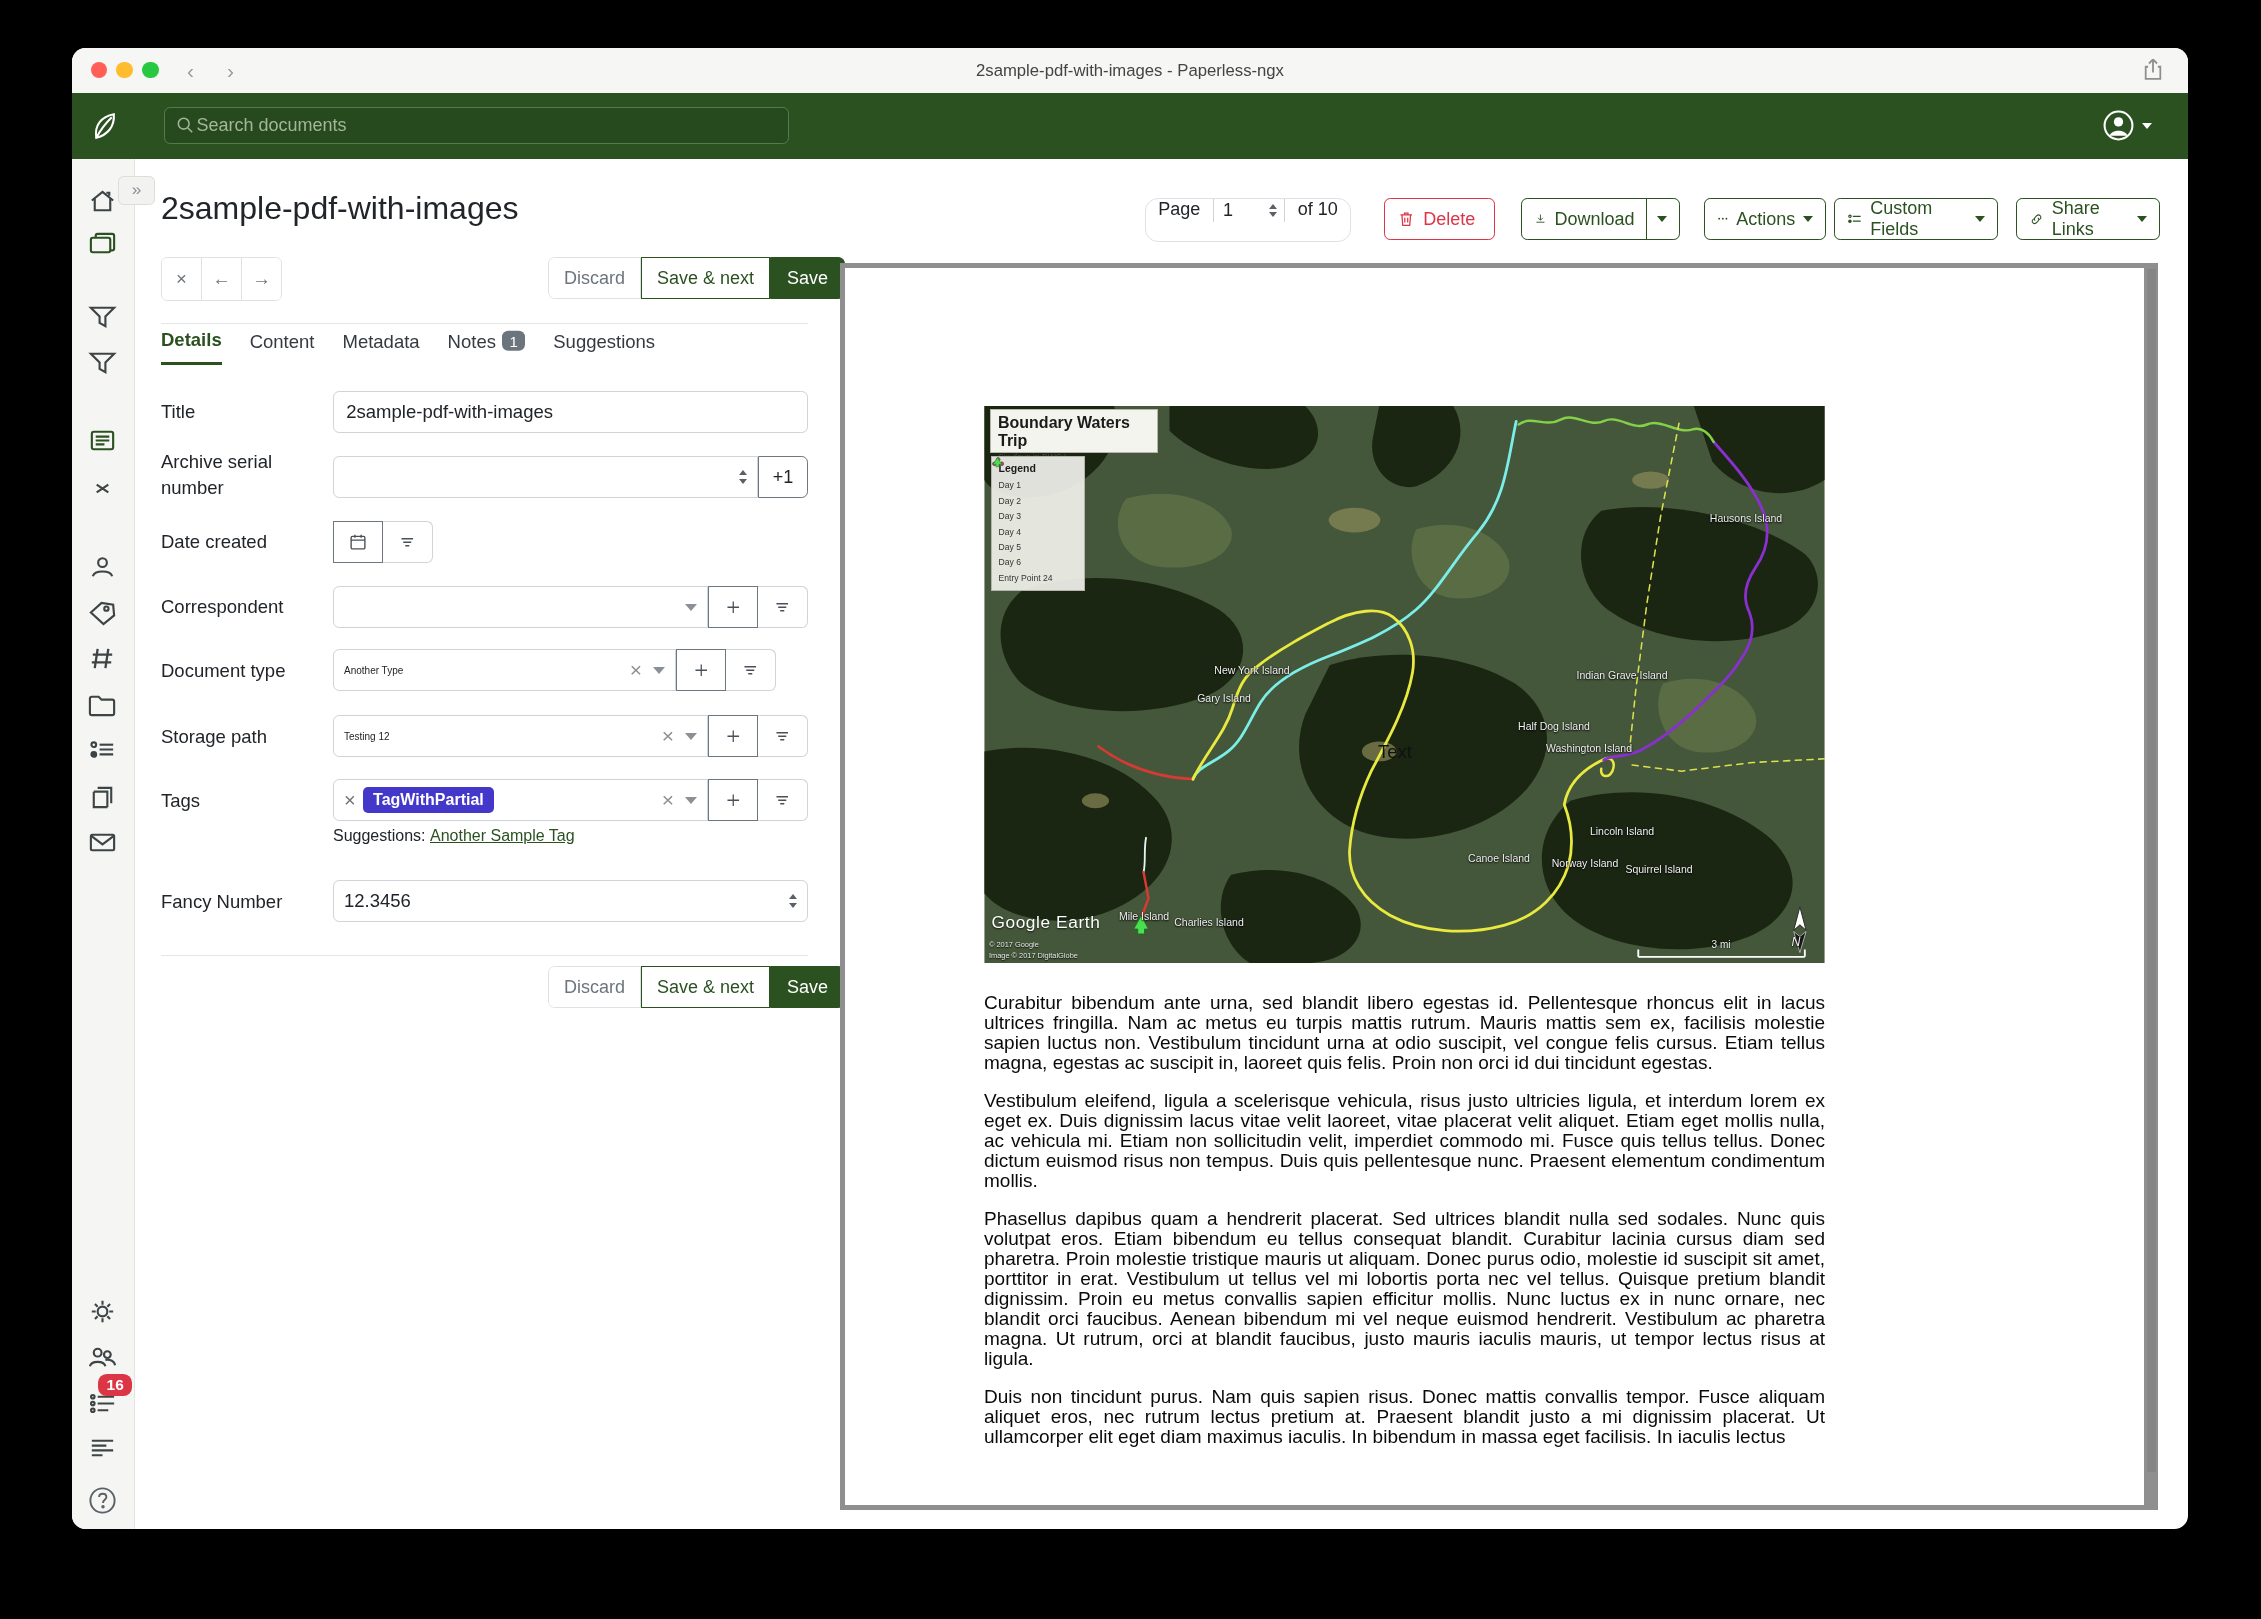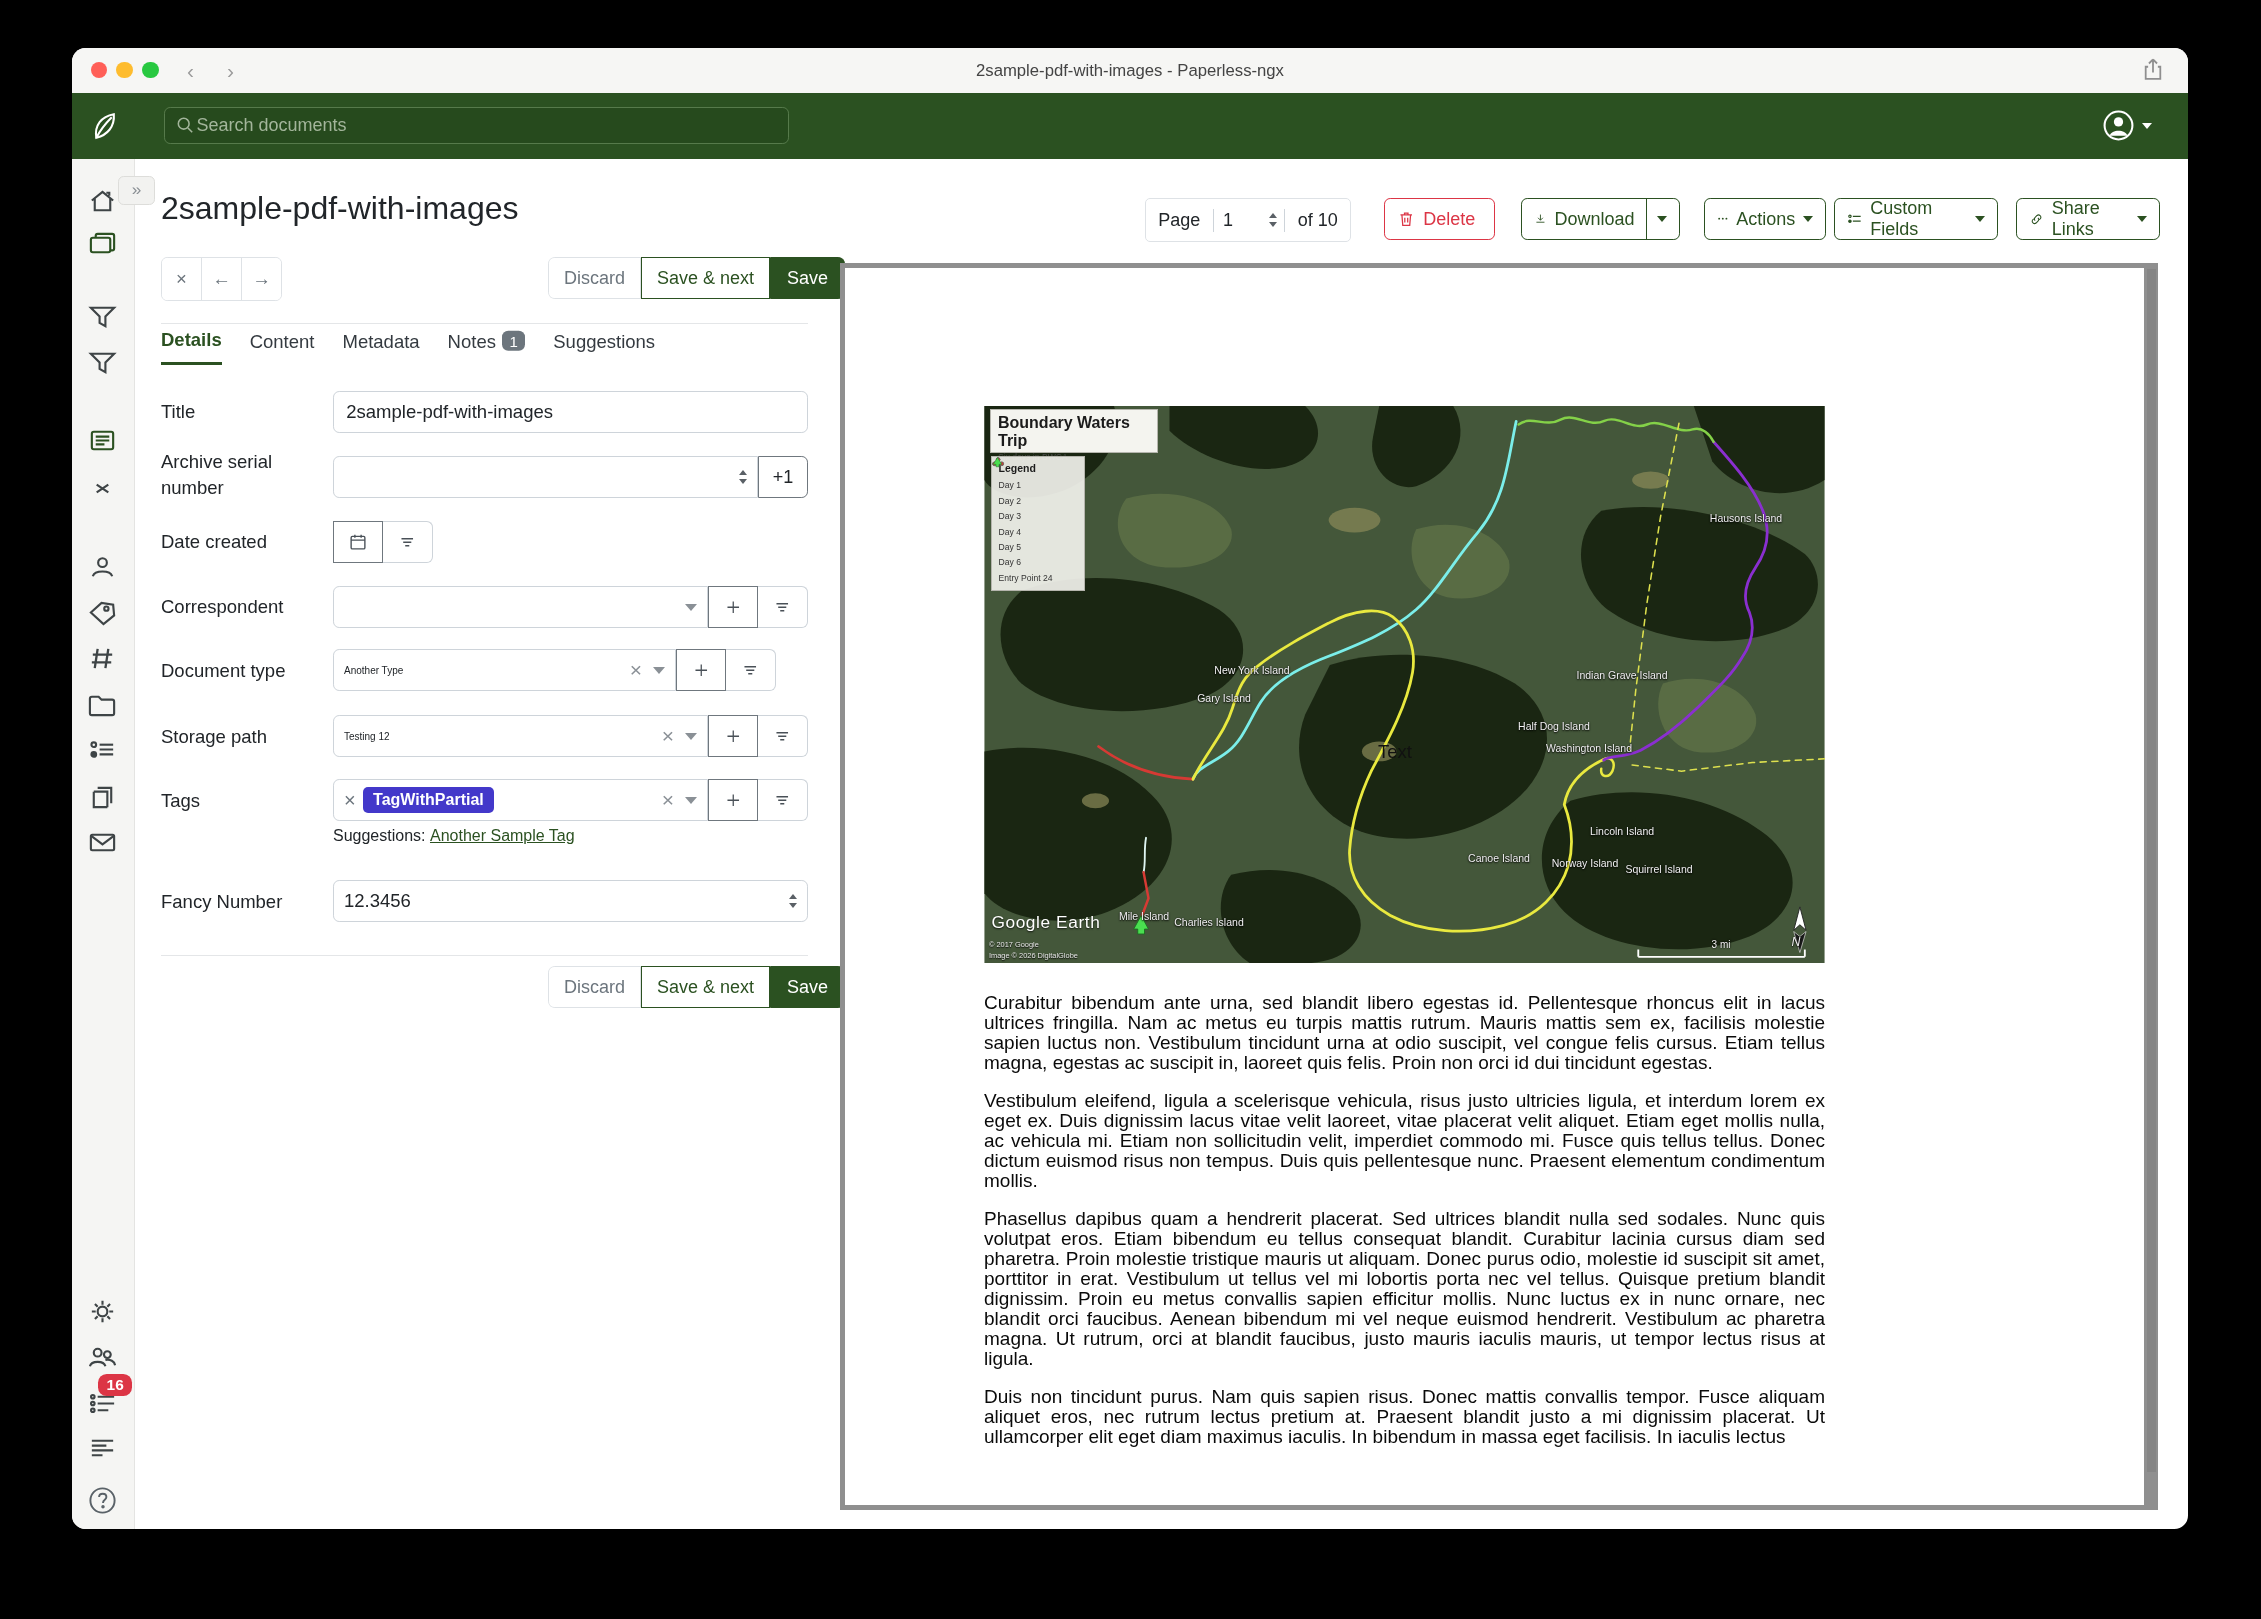--- a/index.html
+++ b/index.html
@@ -28,22 +28,22 @@
   
   .sidebar{position:absolute;left:0;top:111px;width:62px;height:1370px;background:#f5f5f3;border-right:1.2px solid #e4e4e2;}
   .sicon{position:absolute;left:15.4px;width:31px;height:31px;color:#3e4446;}
   .sicon.active{color:#2b5121;}
   .expand-btn{position:absolute;left:46px;top:17.3px;width:35px;height:27px;background:#f2f2f0;border:1.2px solid #ddddda;
               border-radius:5.6px;color:#8a8f94;font-size:17.3px;text-align:center;line-height:25px;}
   .task-badge{position:absolute;left:26px;top:1215px;background:#dc3545;color:#fff;font-size:15.4px;font-weight:bold;
               border-radius:8.6px;padding:1.9px 8.6px;z-index:2;}
   
   .doc-title{position:absolute;left:89px;top:142px;font-size:32px;font-weight:500;color:#212529;}
-  .pagegroup{position:absolute;left:1073px;top:150px;height:42px;border:1.2px solid #dee2e6;border-radius:5px;
-             display:flex;align-items:center;background:#fff;font-size:18px;color:#212529;}
+  .pagegroup{position:absolute;left:1073px;top:150px;height:42px;border:1.2px solid #dee2e6;border-radius:13px;
+             display:flex;align-items:flex-start;background:#fff;font-size:18px;color:#212529;}
   .pagegroup .seg{display:flex;align-items:center;padding:0 12.3px;}
   .pg-input{width:39px;border:none;outline:none;font-size:18px;text-align:left;font-family:inherit;color:#212529;}
   .pg-mid{border-left:1.2px solid #ced4da;border-right:1.2px solid #ced4da;display:flex;align-items:center;padding:0 7.4px;}
   .spin{display:flex;flex-direction:column;gap:3.1px;margin-left:5px;}
   .spin i{width:0;height:0;border-left:4.3px solid transparent;border-right:4.3px solid transparent;}
   .spin .up{border-bottom:5px solid #5a6066;} .spin .dn{border-top:5px solid #5a6066;}
   .btn{position:absolute;top:150px;height:42px;border-radius:6.2px;display:flex;align-items:center;gap:7.4px;
        font-size:18px;background:#fff;box-sizing:border-box;padding:0 12.3px;}
   .btn.red{border:1.2px solid #dc3545;color:#dc3545;}
   .btn.greenline{border:1.2px solid #2b5121;color:#2b5121;}
@@ -624,21 +624,21 @@
               <span class="map-label" style="left: 638px; top: 425px;">Lincoln Island</span>
               <span class="map-label" style="left: 515px; top: 452px;">Canoe Island</span>
               <span class="map-label" style="left: 601px; top: 457px;">Norway Island</span>
               <span class="map-label" style="left: 675px; top: 463px;">Squirrel Island</span>
               <span class="map-label" style="left: 160px; top: 510px;">Mile Island</span>
               <span class="map-label" style="left: 225px; top: 516px;">Charlies Island</span>
             </div>
 
         <div class="ge-brand">Google Earth</div>
         <div class="ge-copy" style="top:534px">© 2017 Google</div>
-        <div class="ge-copy" style="top:545px">Image © 2026 DigitalGlobe</div>
+        <div class="ge-copy" style="top:545px">Image © 2017 DigitalGlobe</div>
         <div class="map-label" style="left:737px;top:538px;font-size:10px;">3 mi</div>
         <div class="map-label" style="left:812px;top:536px;font-size:12.3px;font-style:italic;">N</div>
       </div>
 
       <div class="doc-paragraphs" id="doc-paragraphs">
             <p>Curabitur bibendum ante urna, sed blandit libero egestas id. Pellentesque rhoncus elit in lacus ultrices fringilla. Nam ac metus eu turpis mattis rutrum. Mauris mattis sem ex, facilisis molestie sapien luctus non. Vestibulum tincidunt urna at odio suscipit, vel congue felis cursus. Etiam tellus magna, egestas ac suscipit in, laoreet quis felis. Proin non orci id dui tincidunt egestas.</p>
             <p>Vestibulum eleifend, ligula a scelerisque vehicula, risus justo ultricies ligula, et interdum lorem ex eget ex. Duis dignissim lacus vitae velit laoreet, vitae placerat velit aliquet. Etiam eget mollis nulla, ac vehicula mi. Etiam non sollicitudin velit, imperdiet commodo mi. Fusce quis tellus tellus. Donec dictum euismod risus non tempus. Duis quis pellentesque nunc. Praesent elementum condimentum mollis.</p>
             <p>Phasellus dapibus quam a hendrerit placerat. Sed ultrices blandit nulla sed sodales. Nunc quis volutpat eros. Etiam bibendum eu tellus consequat blandit. Curabitur lacinia cursus diam sed pharetra. Proin molestie tristique mauris ut aliquam. Donec purus odio, molestie id suscipit sit amet, porttitor in erat. Vestibulum ut tellus vel mi lobortis porta nec vel tellus. Quisque pretium blandit dignissim. Proin eu metus convallis sapien efficitur mollis. Nunc luctus ex in nunc ornare, nec blandit orci faucibus. Aenean bibendum mi vel neque euismod hendrerit. Vestibulum ac pharetra magna. Ut rutrum, orci at blandit faucibus, justo mauris iaculis mauris, ut tempor lectus risus at ligula.</p>
             <p>Duis non tincidunt purus. Nam quis sapien risus. Donec mattis convallis tempor. Fusce aliquam aliquet eros, nec rutrum lectus pretium at. Praesent blandit justo a mi dignissim placerat. Ut ullamcorper elit eget diam maximus iaculis. In bibendum in massa eget facilisis. In iaculis lectus</p>
           </div>

